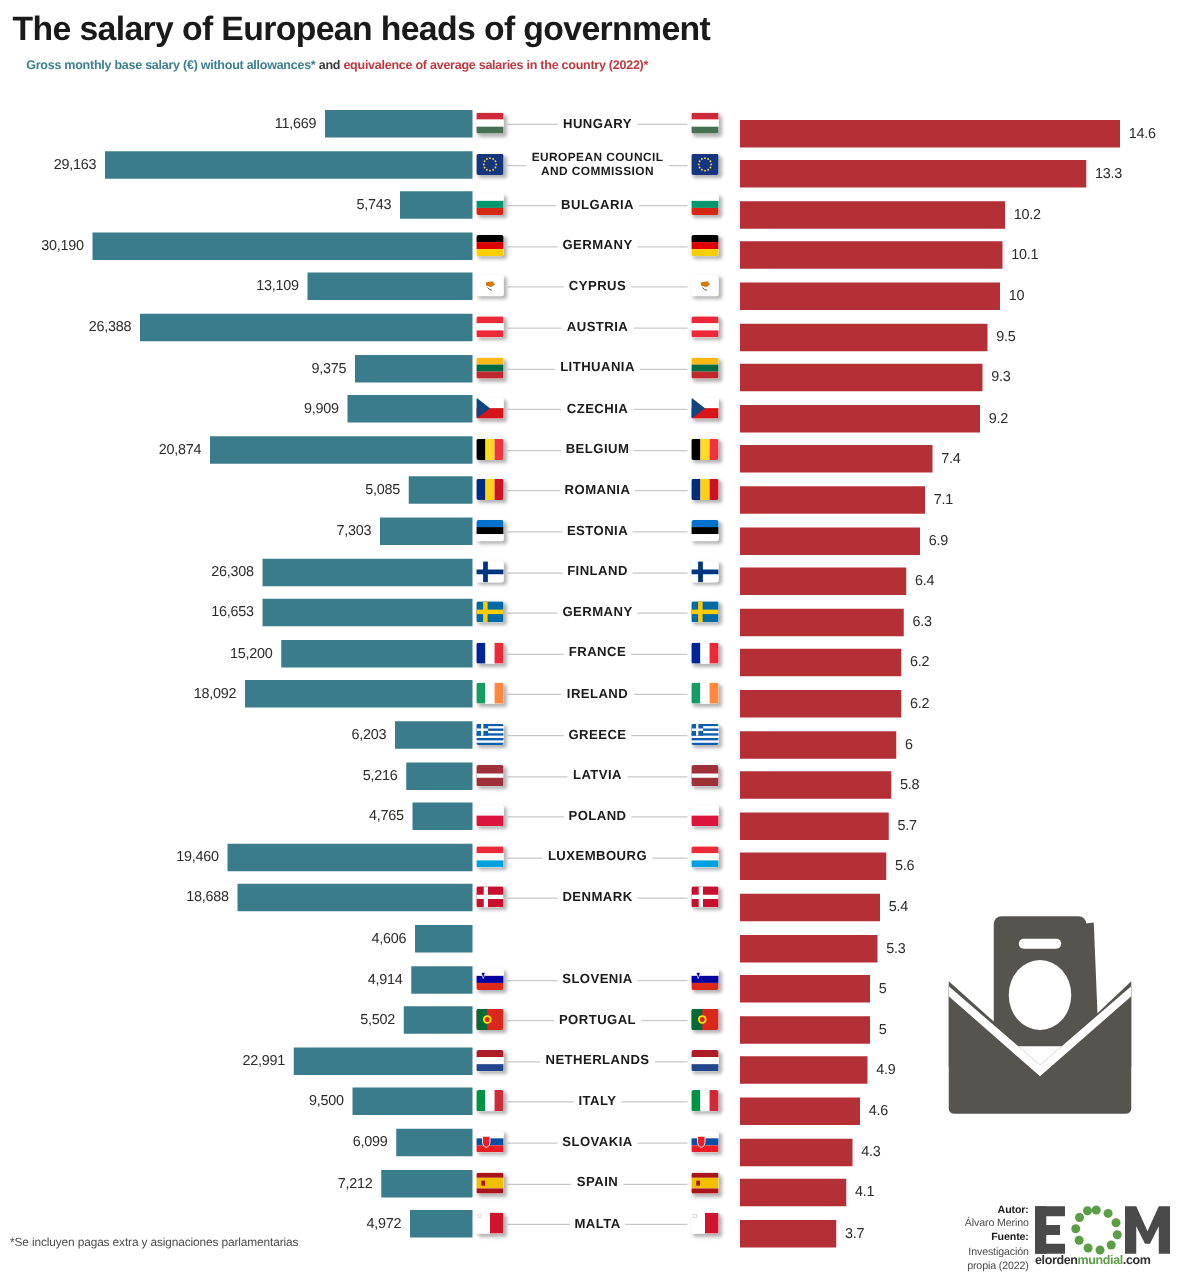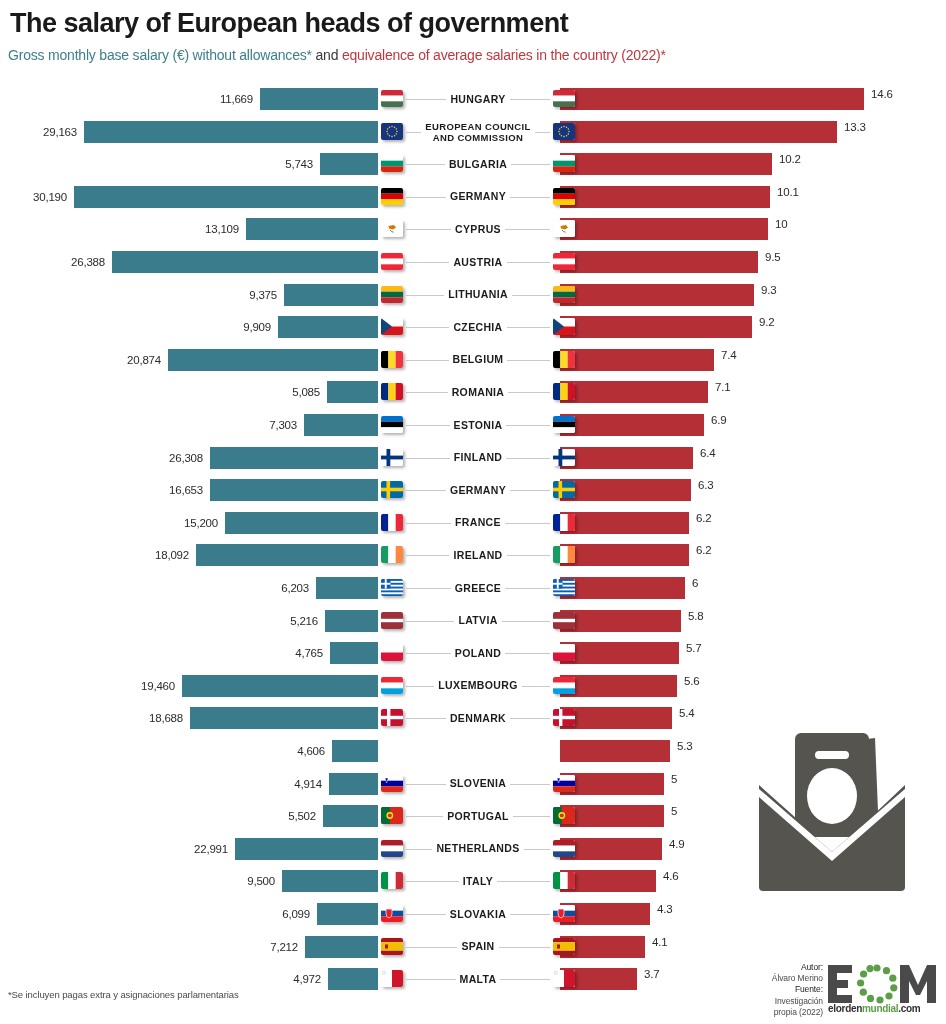--- a/index.html
+++ b/index.html
@@ -11,42 +11,42 @@
   }
   #root { position: relative; width: 946px; height: 1024px; background:#fff; }
 
   
   .title {
     position: absolute; left: 10px; top: 8px;
     font-size: 27px; font-weight: 700; color: #1a1a1a;
     letter-spacing: -0.5px; white-space: nowrap;
   }
   .subtitle {
-    position: absolute; left: 8px; top: 47px;
-    font-size: 14px; font-weight: 400; white-space: nowrap;
+    position: absolute; left: 21px; top: 47px;
+    font-size: 10px; font-weight: 700; white-space: nowrap;
     letter-spacing: -0.2px;
   }
   .sub-teal { color: #3d7e8d; }
   .sub-dark { color: #3a3a3a; }
   .sub-red  { color: #c0383f; }
 
   
   #chart { position: absolute; left: 0; top: 85px; width: 946px; height: 825px; }
   .row { position: absolute; left: 0; width: 946px; height: 26px; }
 
   
   .lbar-wrap { position: absolute; right: 568px; top: 2px; height: 22px; display: flex; align-items: center; }
   .lbar { height: 22px; background: #3b7c8c; }
   .lval {
     font-size: 11.5px; color: #2b2b2b; margin-right: 7px;
     white-space: nowrap; letter-spacing: -0.2px; font-weight: 400;
   }
 
   
-  .rbar-wrap { position: absolute; left: 560px; top: 2px; height: 37px; display: flex; align-items: flex-start; }
+  .rbar-wrap { position: absolute; left: 592px; top: 2px; height: 37px; display: flex; align-items: center; }
   .rbar { height: 22px; background: #b52f37; }
   .rval {
     font-size: 11.5px; color: #2b2b2b; margin-left: 7px;
     white-space: nowrap; letter-spacing: -0.2px; font-weight: 400;
   }
 
   
   .center { position: absolute; left: 378px; top: 0; width: 200px; height: 26px; }
   .cname {
     position: absolute; left: 0; right: 0; top: 0; height: 26px;
@@ -78,21 +78,21 @@
   
   .footnote {
     position: absolute; left: 8px; top: 988px;
     font-size: 9.5px; color: #4a4a4a; line-height: 13px; letter-spacing: -0.1px;
   }
   #credit { position: absolute; left: 755px; top: 962px; width: 185px; height: 58px; }
   .credit-text {
     position: absolute; left: 0; top: 0; width: 68px; text-align: right;
     font-size: 8.5px; color: #4a4a4a; line-height: 11.2px; letter-spacing: -0.1px;
   }
-  .credit-text b { color: #1d1d1d; font-weight: 400; }
+  .credit-text b { color: #1d1d1d; font-weight: 700; }
   #logo { position: absolute; left: 73px; top: 1px; width: 112px; height: 54px; }
   .logo-url {
     position: absolute; left: 73px; top: 41px; width: 112px;
     font-size: 10px; font-weight: 700; color: #2f2f2f; letter-spacing: -0.3px;
     white-space: nowrap;
   }
   .logo-url .g { color: #5b9e45; }
 </style>
 </head>
 <body>

